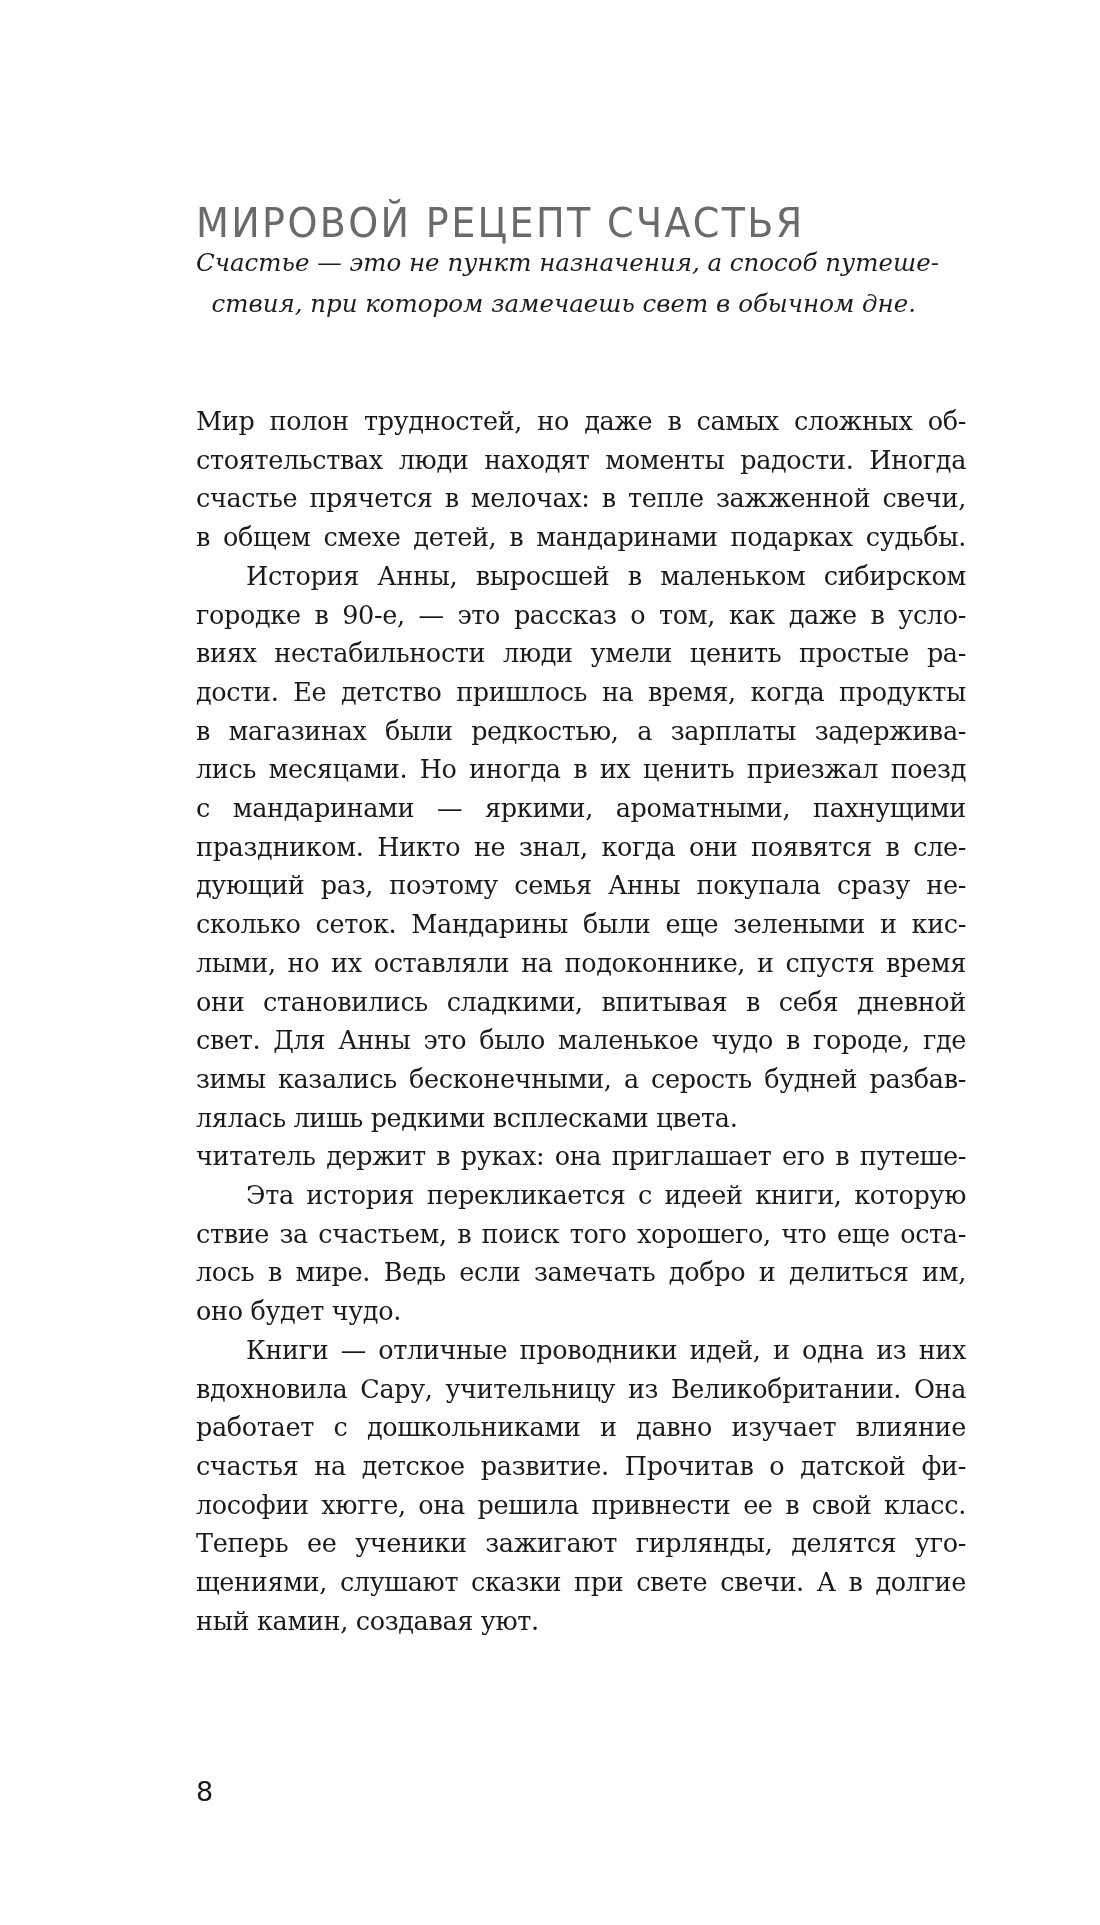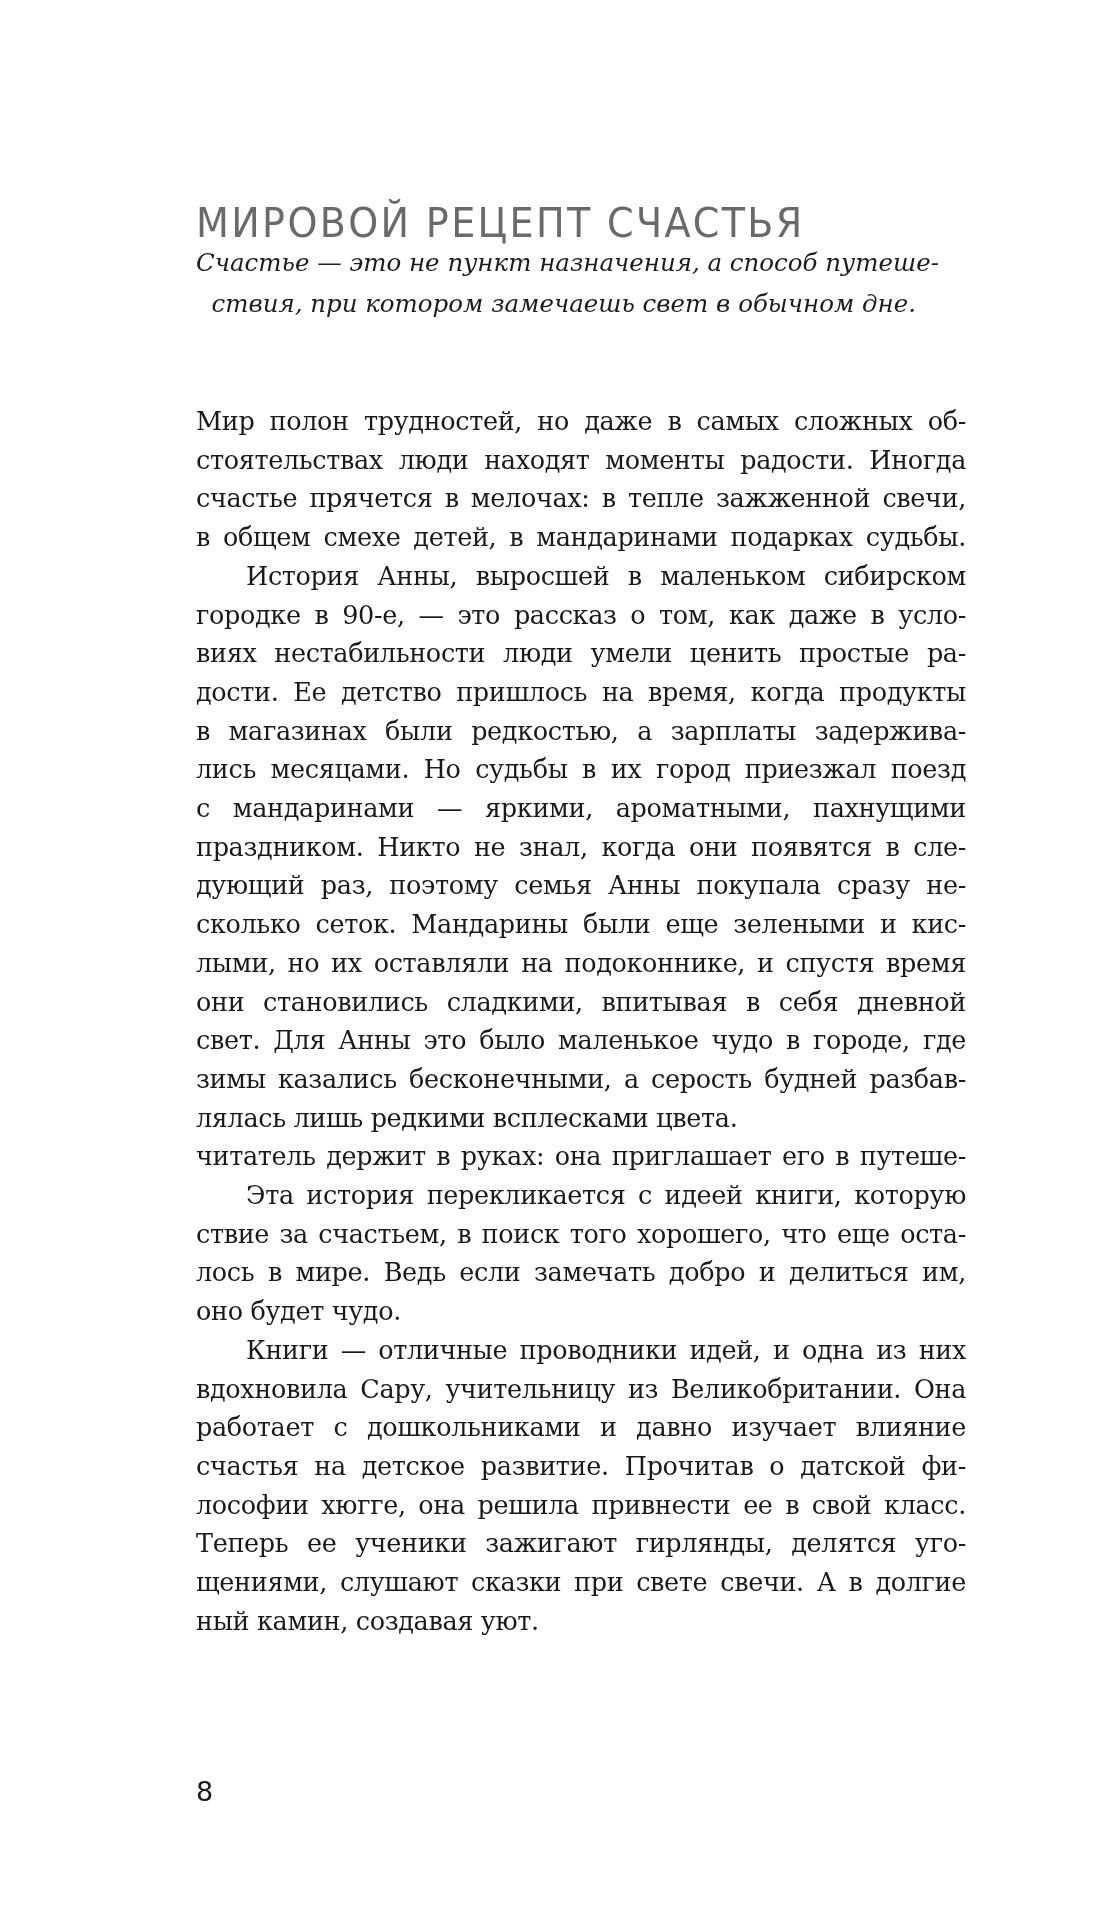--- a/index.html
+++ b/index.html
@@ -104,21 +104,21 @@
       <span class="line">счастье прячется в мелочах: в тепле зажженной свечи,</span>
       <span class="line">в общем смехе детей, в мандаринами подарках судьбы.</span>
     </div>
 
     <div>
       <span class="line indent">История Анны, выросшей в маленьком сибирском</span>
       <span class="line">городке в 90-е, — это рассказ о том, как даже в усло-</span>
       <span class="line">виях нестабильности люди умели ценить простые ра-</span>
       <span class="line">дости. Ее детство пришлось на время, когда продукты</span>
       <span class="line">в магазинах были редкостью, а зарплаты задержива-</span>
-      <span class="line">лись месяцами. Но судьбы в их город приезжал поезд</span>
+      <span class="line">лись месяцами. Но иногда в их ценить приезжал поезд</span>
       <span class="line">с мандаринами — яркими, ароматными, пахнущими</span>
       <span class="line">праздником. Никто не знал, когда они появятся в сле-</span>
       <span class="line">дующий раз, поэтому семья Анны покупала сразу не-</span>
       <span class="line">сколько сеток. Мандарины были еще зелеными и кис-</span>
       <span class="line">лыми, но их оставляли на подоконнике, и спустя время</span>
       <span class="line">они становились сладкими, впитывая в себя дневной</span>
       <span class="line">свет. Для Анны это было маленькое чудо в городе, где</span>
       <span class="line">зимы казались бесконечными, а серость будней разбав-</span>
       <span class="line last">лялась лишь редкими всплесками цвета.</span>
     </div>

